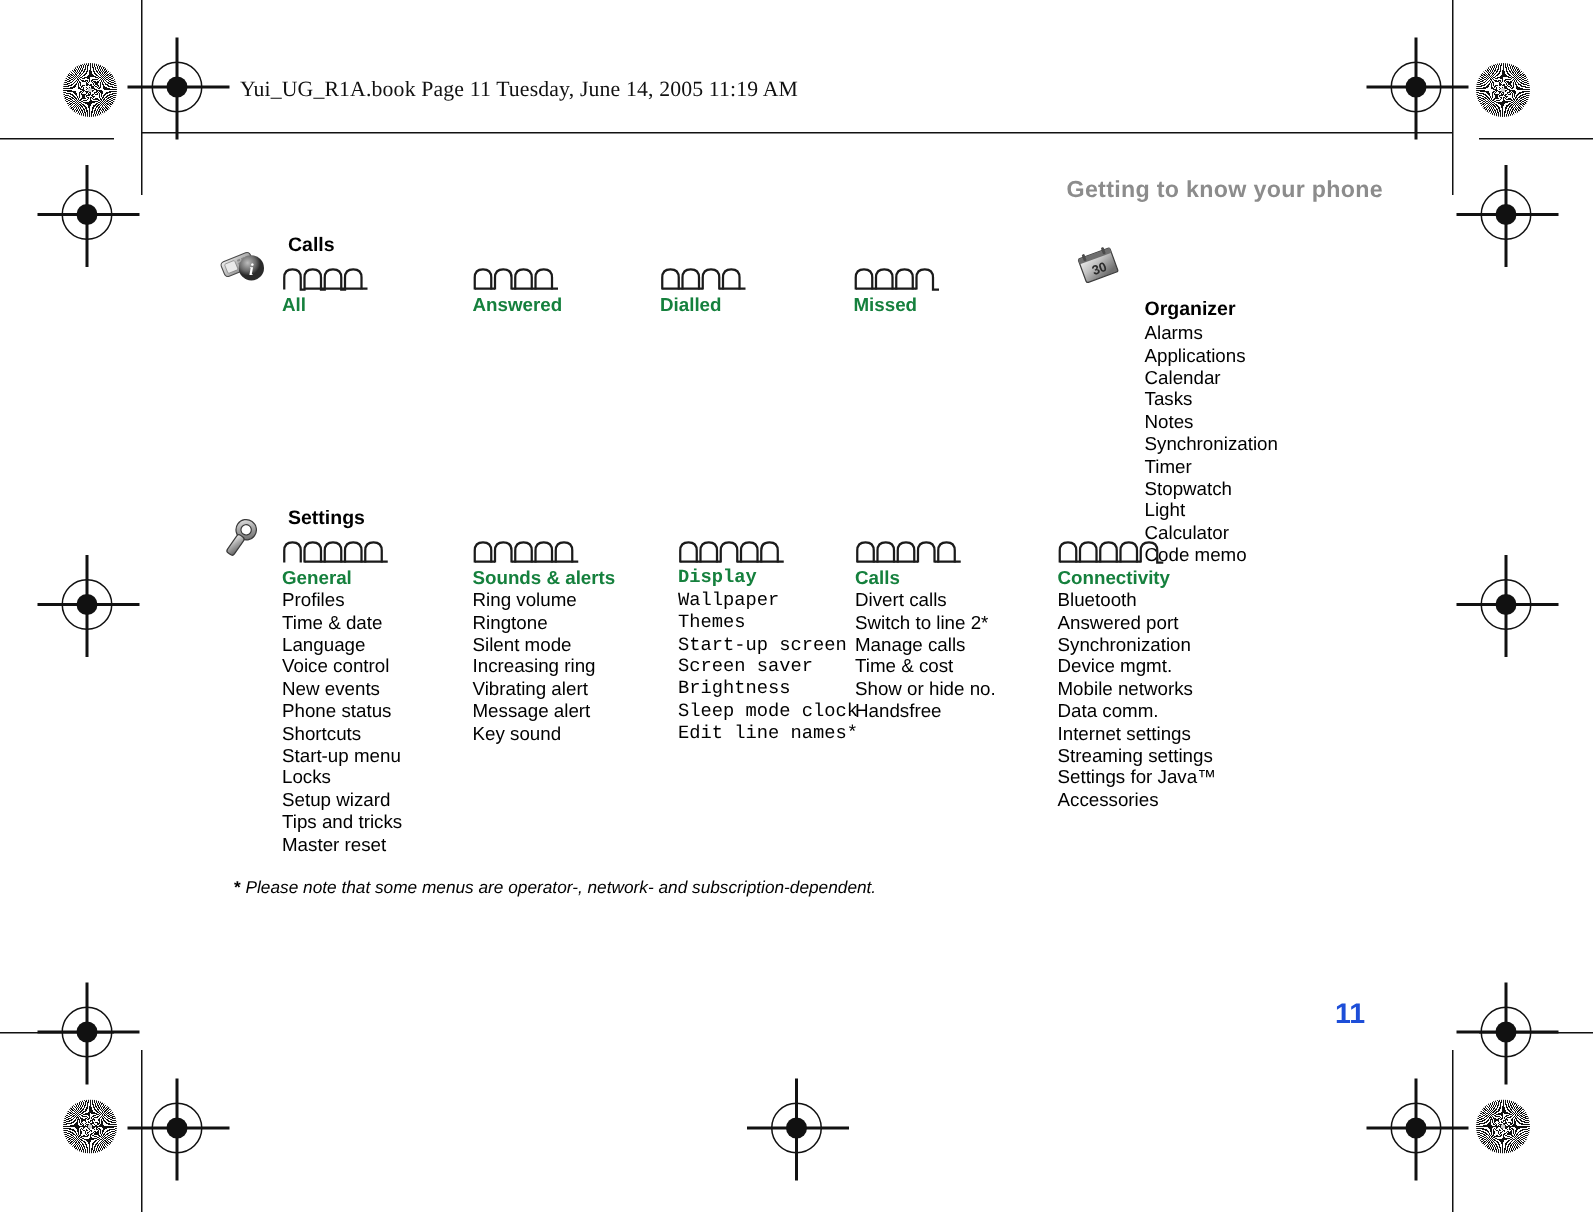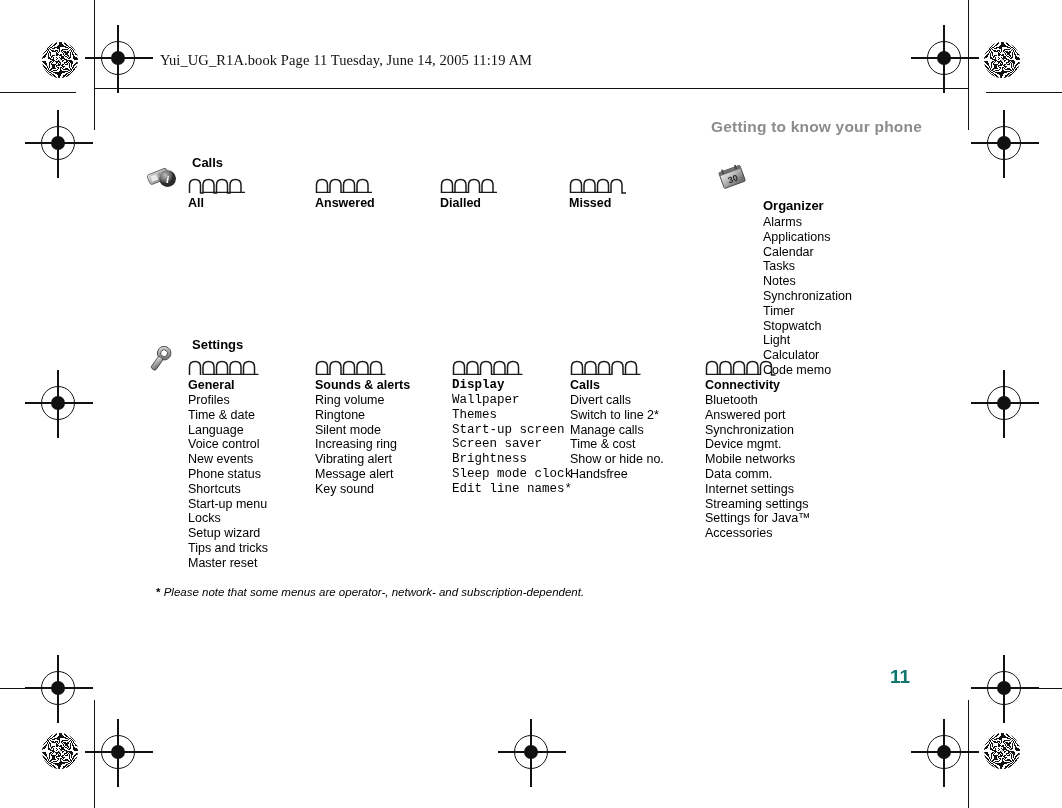--- a/index.html
+++ b/index.html
@@ -99,21 +99,21 @@
     font-weight: bold;
     color: #000;
     white-space: nowrap;
     margin: 0 0 2px 0;
   }
 
   .col { position: absolute; }
   .col-title {
     font-size: 12.5px;
     font-weight: bold;
-    color: #000000;
+    color: #15803d;
     white-space: nowrap;
     margin: 2px 0 1px 0;
   }
   .col-list {
     list-style: none;
     margin: 0;
     padding: 0;
   }
   .col-list li {
     font-size: 12.5px;
@@ -147,21 +147,21 @@
     font-weight: bold;
   }
 
   
   .page-number {
     position: absolute;
     left: 890px;
     top: 666px;
     font-size: 19px;
     font-weight: bold;
-    color: #0f766e;
+    color: #1d4ed8;
   }
 </style>
 </head>
 <body>
 
 <div id="page">
 
   <div class="starburst" style="left:42px; top:42px;"></div>
   <div class="starburst" style="left:984px; top:42px;"></div>
   <div class="starburst" style="left:42px; top:733px;"></div>

